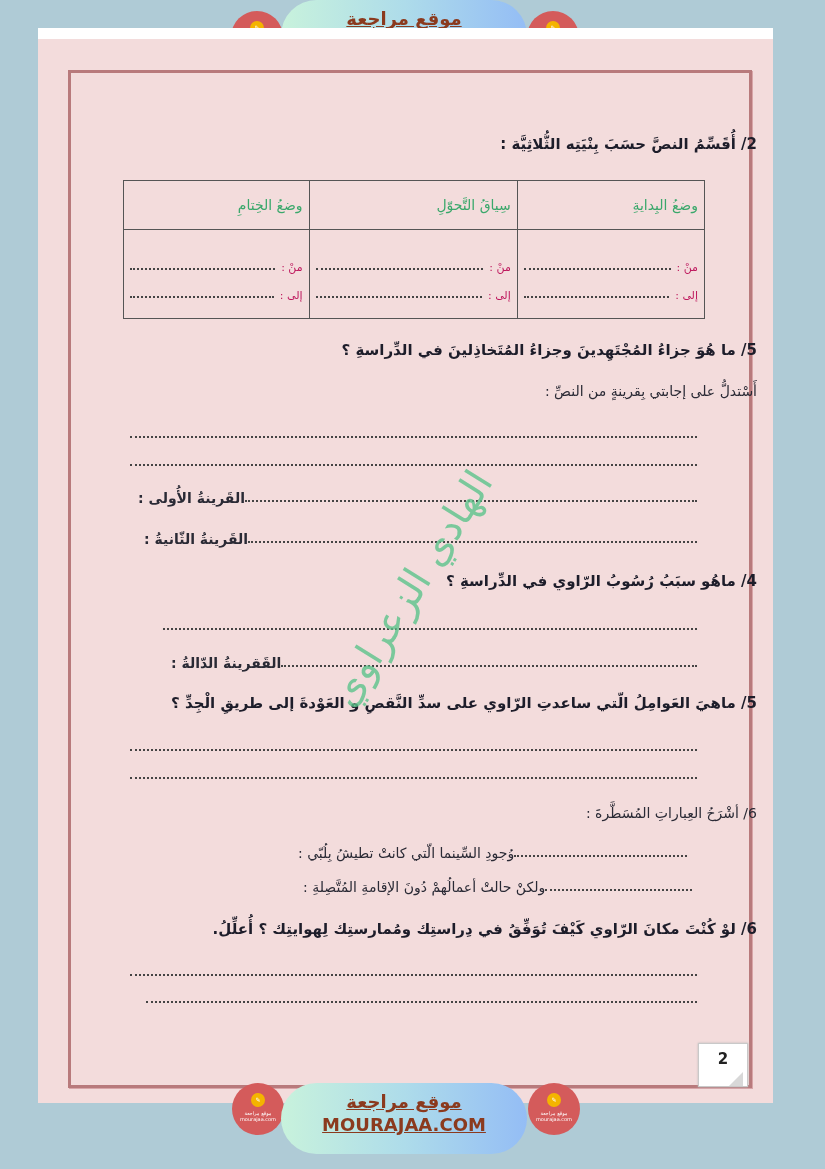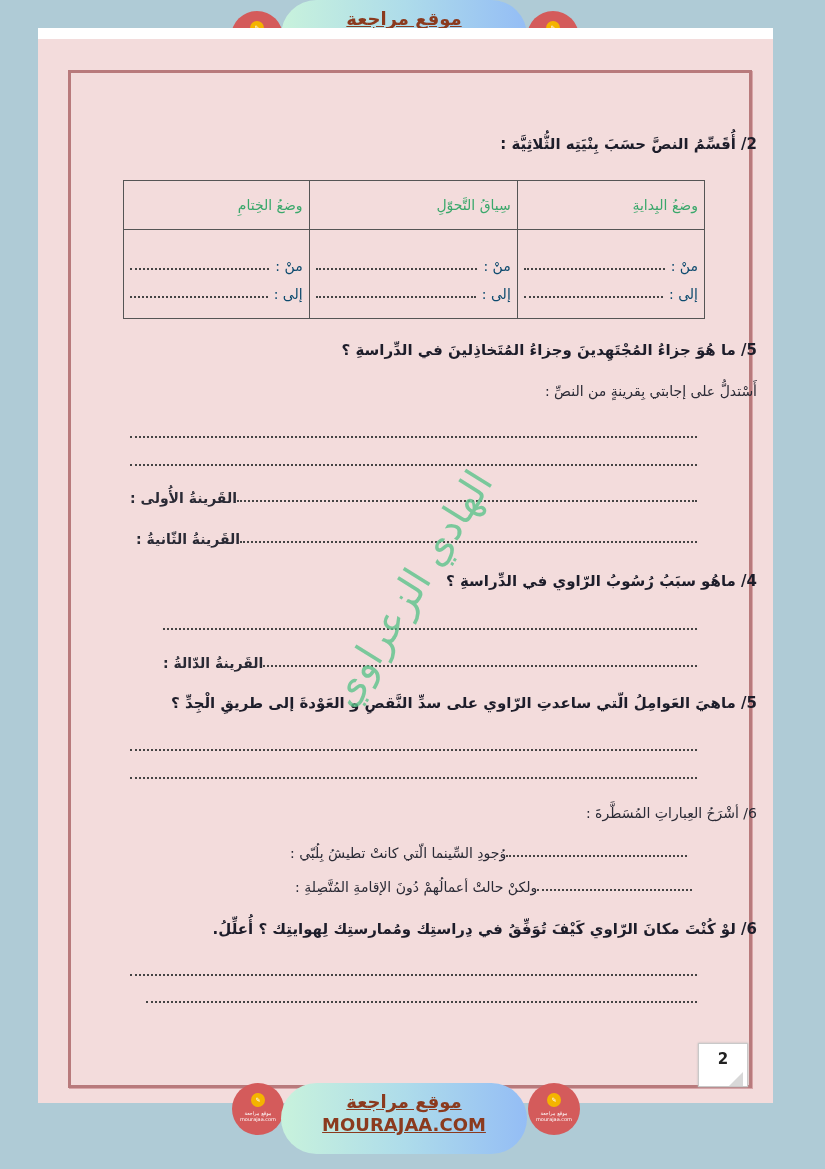--- a/index.html
+++ b/index.html
@@ -49,20 +49,21 @@
       height: 2px;
       border-bottom: 2px dotted #444;
     }
     .label-dots {
       position: absolute;
       display: flex; flex-direction: row-reverse; align-items: flex-end;
       direction: rtl;
     }
     .label-dots .lbl {
       font-size: 14px; font-weight: bold; color: #2a2a35; white-space: nowrap;
+      margin-left: 8px;
     }
     .label-dots .ln {
       flex: 1; border-bottom: 2px dotted #444; margin-bottom: 4px;
     }
     table.structure {
       position: absolute;
       left: 123px; top: 180px;
       width: 582px; height: 111px;
       border-collapse: collapse;
       direction: rtl;
@@ -74,21 +75,21 @@
     }
     table.structure th {
       height: 36px;
       font-weight: normal;
       color: #3aa86b;
       font-size: 14px;
       text-align: right;
     }
     .cell-line {
       display: flex; flex-direction: row; align-items: flex-end;
-      font-size: 14px; color: #0c4a6e; height: 28px;
+      font-size: 11px; color: #be185d; height: 28px;
     }
     .cell-line .k { white-space: nowrap; margin-left: 6px; }
     .cell-line .ln { flex: 1; border-bottom: 2px dotted #444; margin-bottom: 4px; }
     .watermark {
       position: absolute;
       left: 300px; top: 470px;
       color: #5cc48b;
       opacity: 0.8;
       font-size: 40px;
       transform: rotate(-58deg);
@@ -224,21 +225,21 @@
   <span class="ln"></span>
 </div>
 <div class="label-dots" style="left:136px; width:561px; top:531px;">
   <span class="lbl">القَرينةُ الثّانيةُ :</span>
   <span class="ln"></span>
 </div>
 
 <div class="q" style="top:572px;">4/ ماهُو سبَبُ رُسُوبُ الرّاوي في الدِّراسةِ ؟</div>
 <div class="dots" style="left:163px; width:534px; top:628px;"></div>
 <div class="label-dots" style="left:163px; width:534px; top:655px;">
-  <span class="lbl">القَرينةُ الدّالةُ :</span>
+  <span class="lbl">القَقرينةُ الدّالةُ :</span>
   <span class="ln"></span>
 </div>
 
 <div class="q" style="top:694px;">5/ ماهيَ العَوامِلُ الّتي ساعدتِ الرّاوي على سدِّ النَّقصِ و العَوْدةَ إلى طريقِ الْجِدِّ ؟</div>
 <div class="dots" style="left:130px; width:567px; top:749px;"></div>
 <div class="dots" style="left:130px; width:567px; top:777px;"></div>
 
 <div class="sub" style="top:805px;">6/ أشْرَحُ العِباراتِ المُسَطَّرةَ :</div>
 <div class="label-dots" style="left:290px; width:397px; top:845px;">
   <span class="lbl" style="font-weight:normal;">وُجودِ السِّينما الّتي كانتْ تطيشُ بِلُبّي :</span>

